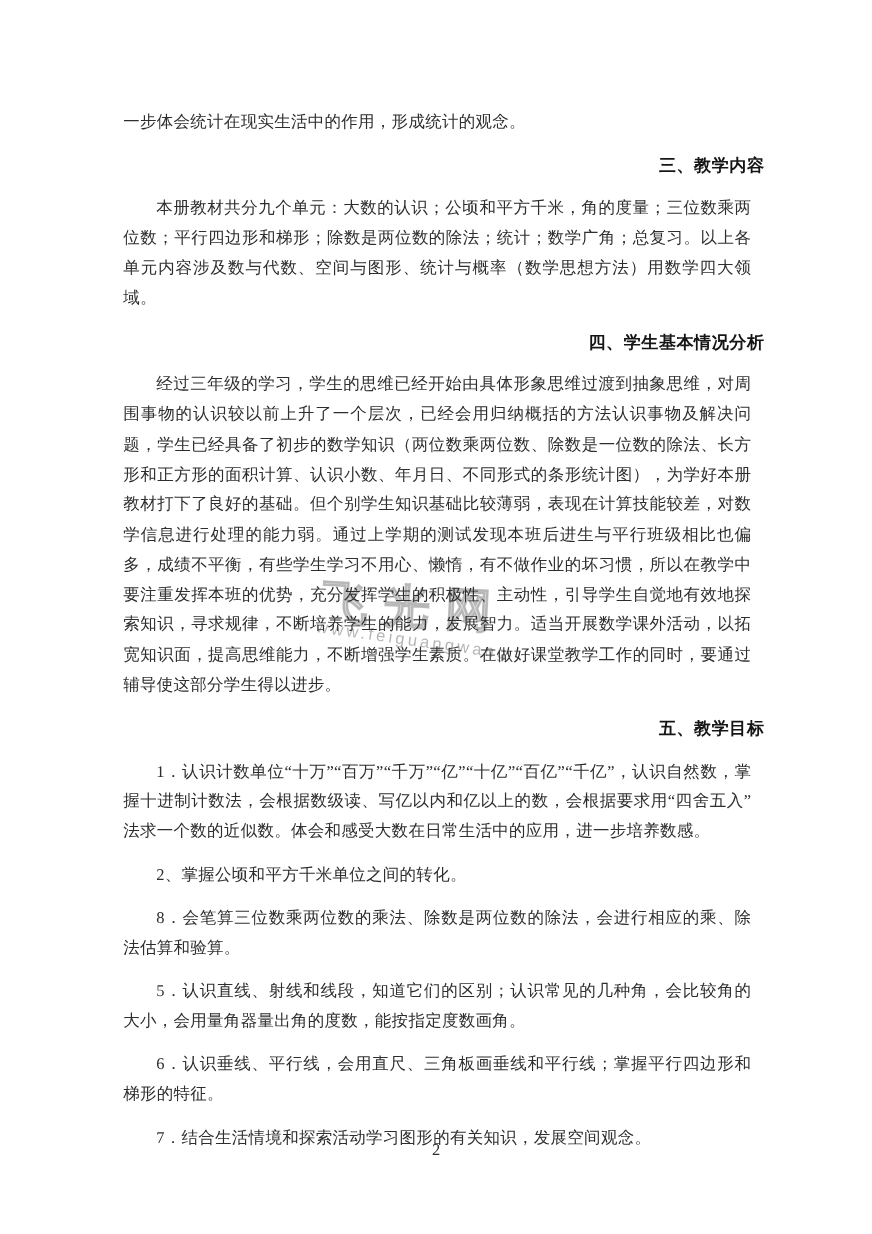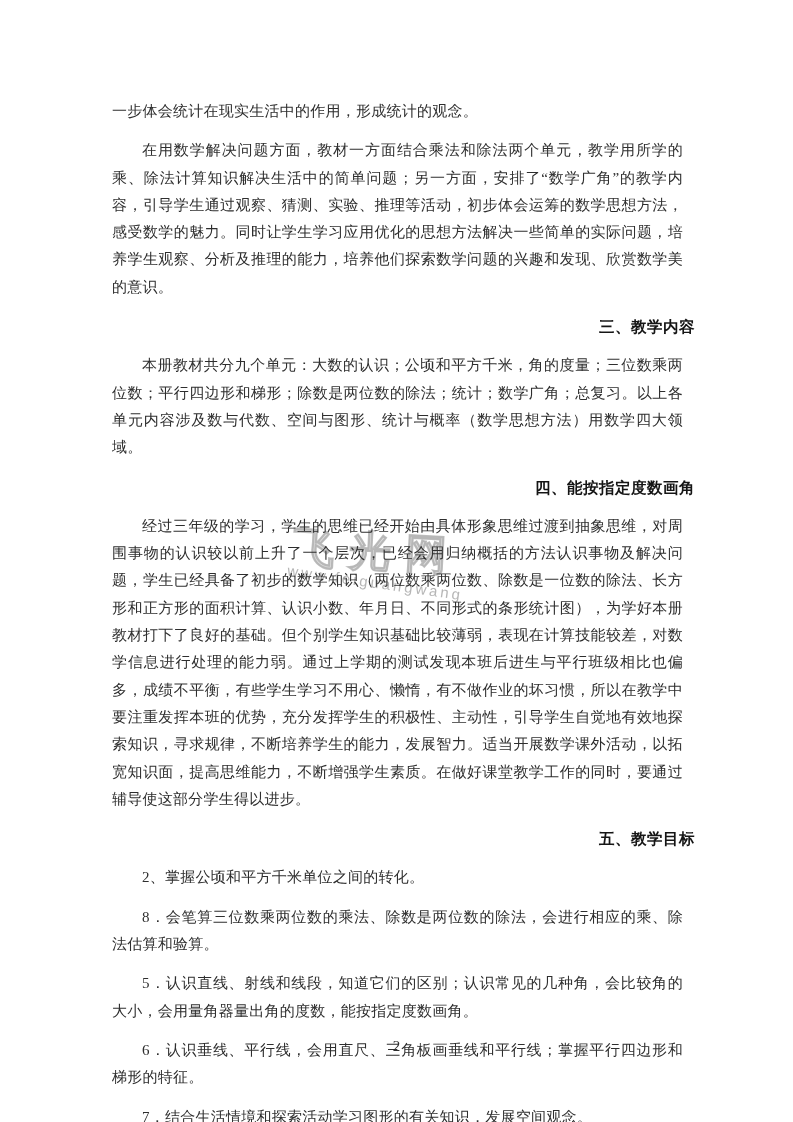--- a/index.html
+++ b/index.html
@@ -86,26 +86,26 @@
 
 <div class="page">
 
   <div class="watermark">
     <div class="wm-brand">飞光网</div>
     <div class="wm-url">www.feiguangwang</div>
   </div>
 
   <div class="content">
     <p class="para">一步体会统计在现实生活中的作用，形成统计的观念。</p>
-    <p class="para indent">在用数学解决问题方面，教材一方面结合乘法和除法两个单元，教学用所学的乘、除法计算知识解决生活中的简单问题；另一方面，安排了“数学广角”的教学内容，引导学生通过观察、猜测、实验、推理等活动，初步体会运筹的数学思想方法，感受数学的魅力。同时让学生学习应用优化的思想方法解决一些简单的实际问题，培养学生观察、分析及推理的能力，培养他们探索数学问题的兴趣和发现、欣赏数学美的意识。</p>
     <h3 class="heading">三、教学内容</h3>
     <p class="para indent">本册教材共分九个单元：大数的认识；公顷和平方千米，角的度量；三位数乘两位数；平行四边形和梯形；除数是两位数的除法；统计；数学广角；总复习。以上各单元内容涉及数与代数、空间与图形、统计与概率（数学思想方法）用数学四大领域。</p>
-    <h3 class="heading">四、能按指定度数画角</h3>
+    <h3 class="heading">四、学生基本情况分析</h3>
     <p class="para indent">经过三年级的学习，学生的思维已经开始由具体形象思维过渡到抽象思维，对周围事物的认识较以前上升了一个层次，已经会用归纳概括的方法认识事物及解决问题，学生已经具备了初步的数学知识（两位数乘两位数、除数是一位数的除法、长方形和正方形的面积计算、认识小数、年月日、不同形式的条形统计图），为学好本册教材打下了良好的基础。但个别学生知识基础比较薄弱，表现在计算技能较差，对数学信息进行处理的能力弱。通过上学期的测试发现本班后进生与平行班级相比也偏多，成绩不平衡，有些学生学习不用心、懒惰，有不做作业的坏习惯，所以在教学中要注重发挥本班的优势，充分发挥学生的积极性、主动性，引导学生自觉地有效地探索知识，寻求规律，不断培养学生的能力，发展智力。适当开展数学课外活动，以拓宽知识面，提高思维能力，不断增强学生素质。在做好课堂教学工作的同时，要通过辅导使这部分学生得以进步。</p>
     <h3 class="heading">五、教学目标</h3>
+    <p class="para indent">1．认识计数单位“十万”“百万”“千万”“亿”“十亿”“百亿”“千亿”，认识自然数，掌握十进制计数法，会根据数级读、写亿以内和亿以上的数，会根据要求用“四舍五入”法求一个数的近似数。体会和感受大数在日常生活中的应用，进一步培养数感。</p>
     <p class="para indent">2、掌握公顷和平方千米单位之间的转化。</p>
     <p class="para indent">8．会笔算三位数乘两位数的乘法、除数是两位数的除法，会进行相应的乘、除法估算和验算。</p>
     <p class="para indent">5．认识直线、射线和线段，知道它们的区别；认识常见的几种角，会比较角的大小，会用量角器量出角的度数，能按指定度数画角。</p>
     <p class="para indent">6．认识垂线、平行线，会用直尺、三角板画垂线和平行线；掌握平行四边形和梯形的特征。</p>
     <p class="para indent">7．结合生活情境和探索活动学习图形的有关知识，发展空间观念。</p>
   </div>
 
   <div class="page-number">2</div>
 
 </div>

